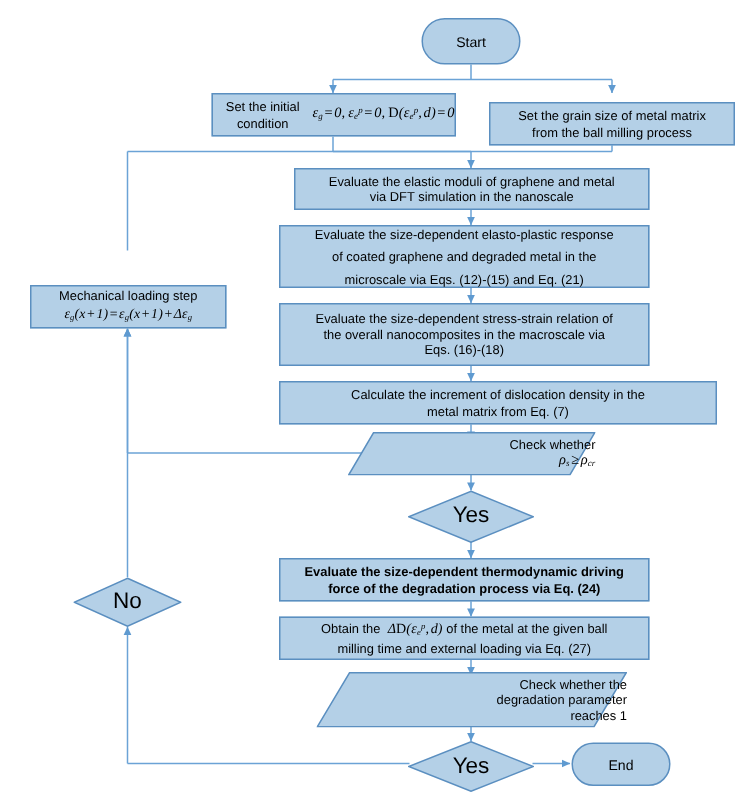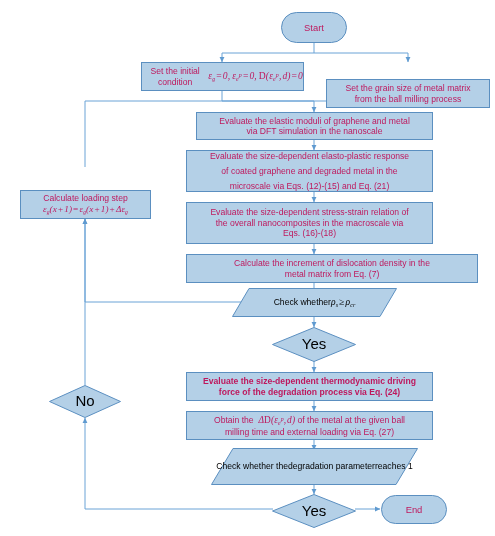--- a/index.html
+++ b/index.html
@@ -5,27 +5,27 @@
   html,body{margin:0;padding:0;background:#ffffff;}
   body{
     width:495px;height:536px;
     font-family:"Liberation Sans","DejaVu Sans",sans-serif;
     -webkit-font-smoothing:antialiased;
   }
   #canvas{position:relative;width:495px;height:536px;overflow:hidden;background:#fff;}
   svg#wires{position:absolute;left:0;top:0;width:495px;height:536px;}
 
   .node{position:absolute;box-sizing:border-box;display:flex;align-items:center;
-        justify-content:center;text-align:center;color:#be185d;}
+        justify-content:center;text-align:center;color:#000000;}
   .proc{background:#b4d0e7;border:1px solid #5b8fc0;}
   .term{background:#b4d0e7;border:1px solid #5b8fc0;border-radius:999px;}
   .para-wrap{position:absolute;}
   .para-wrap svg{position:absolute;left:0;top:0;}
   .para-label{position:absolute;left:0;top:0;width:100%;height:100%;
-     display:flex;flex-direction:row;align-items:center;justify-content:center;text-align:center;}
+     display:flex;flex-direction:column;align-items:flex-end;justify-content:center;text-align:center;}
   .dia-wrap{position:absolute;}
   .dia-wrap svg{position:absolute;left:0;top:0;}
   .dia-label{position:absolute;left:0;top:0;width:100%;height:100%;
      display:flex;align-items:center;justify-content:center;}
 
   .txt{display:block;line-height:1.22;}
   .t9{font-size:8.6px;}
   .t9b{font-size:15px;}
   .t10{font-size:9.4px;}
 
@@ -96,21 +96,21 @@
 
   <div class="node term" style="left:281px;top:12px;width:66px;height:31px;">
     <span class="txt t10">Start</span>
   </div>
 
   <div class="node proc" style="left:141px;top:62px;width:163px;height:29px;">
     <span class="txt t9">Set the initial condition</span>
     <span class="math">ε<sub>g</sub><span class="op">=</span>0,<span style="padding-left:2px"></span>ε<sub>e</sub><sup>p</sup><span class="op">=</span>0,<span style="padding-left:2px"></span><span class="up">D</span>(ε<sub>e</sub><sup>p</sup>,<span style="padding-left:1px"></span>d)<span class="op">=</span>0</span>
   </div>
 
-  <div class="node proc" style="left:326px;top:79px;width:164px;height:29px;flex-direction:column;">
+  <div class="node proc" style="left:326px;top:68px;width:164px;height:29px;flex-direction:column;">
     <span class="txt t9">Set the grain size of metal matrix</span>
     <span class="txt t9">from the ball milling process</span>
   </div>
 
   <div class="node proc" style="left:196px;top:112px;width:237px;height:28px;flex-direction:column;">
     <span class="txt t9">Evaluate the elastic moduli of graphene and metal</span>
     <span class="txt t9">via DFT simulation in the nanoscale</span>
   </div>
 
   <div class="node proc" style="left:186px;top:150px;width:247px;height:42px;flex-direction:column;justify-content:space-between;">
@@ -177,21 +177,21 @@
     <div class="dia-label">
       <span class="txt t9b">Yes</span>
     </div>
   </div>
 
   <div class="node term" style="left:381px;top:495px;width:66px;height:29px;">
     <span class="txt t10">End</span>
   </div>
 
   <div class="node proc" style="left:20px;top:190px;width:131px;height:29px;flex-direction:column;">
-    <span class="txt t9">Calculate loading step</span>
+    <span class="txt t9">Mechanical loading step</span>
     <span class="math" style="font-size:9.2px;">ε<sub>g</sub>(x<span class="op">+</span>1)<span class="op">=</span>ε<sub>g</sub>(x<span class="op">+</span>1)<span class="op">+</span>Δε<sub>g</sub></span>
   </div>
 
   <div class="dia-wrap" style="left:49px;top:385px;width:72px;height:33px;">
     <svg width="72" height="33" viewBox="0 0 72 33" xmlns="http://www.w3.org/2000/svg">
       <polygon points="36,0.5 71.5,16.5 36,32.5 0.5,16.5" fill="#b4d0e7" stroke="#5b8fc0" stroke-width="1"></polygon>
     </svg>
     <div class="dia-label">
       <span class="txt t9b">No</span>
     </div>

